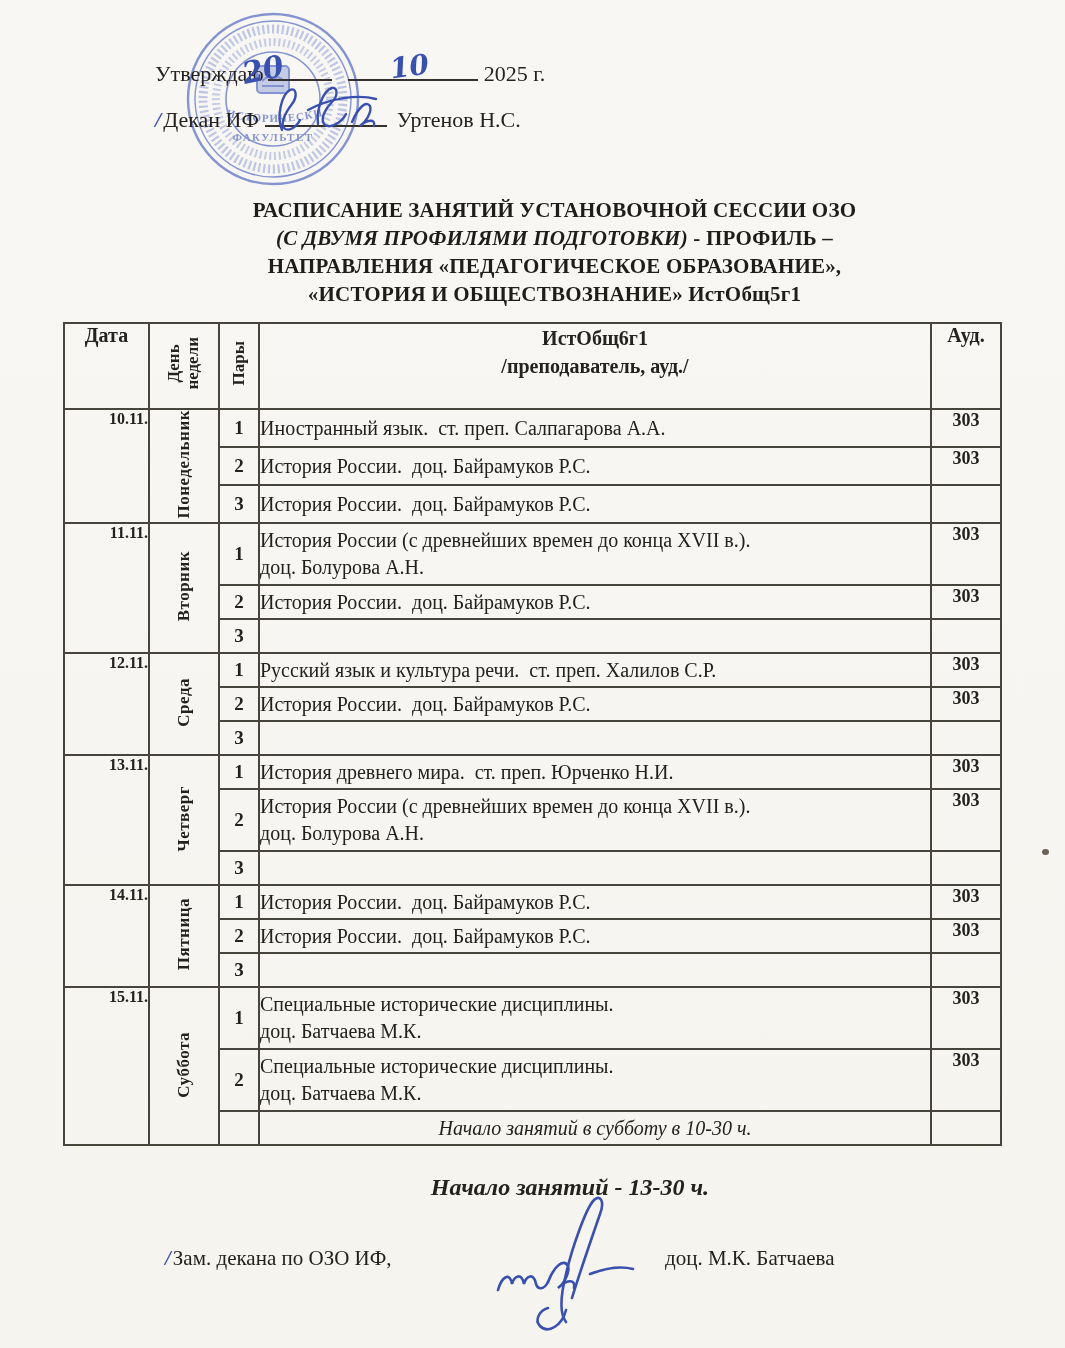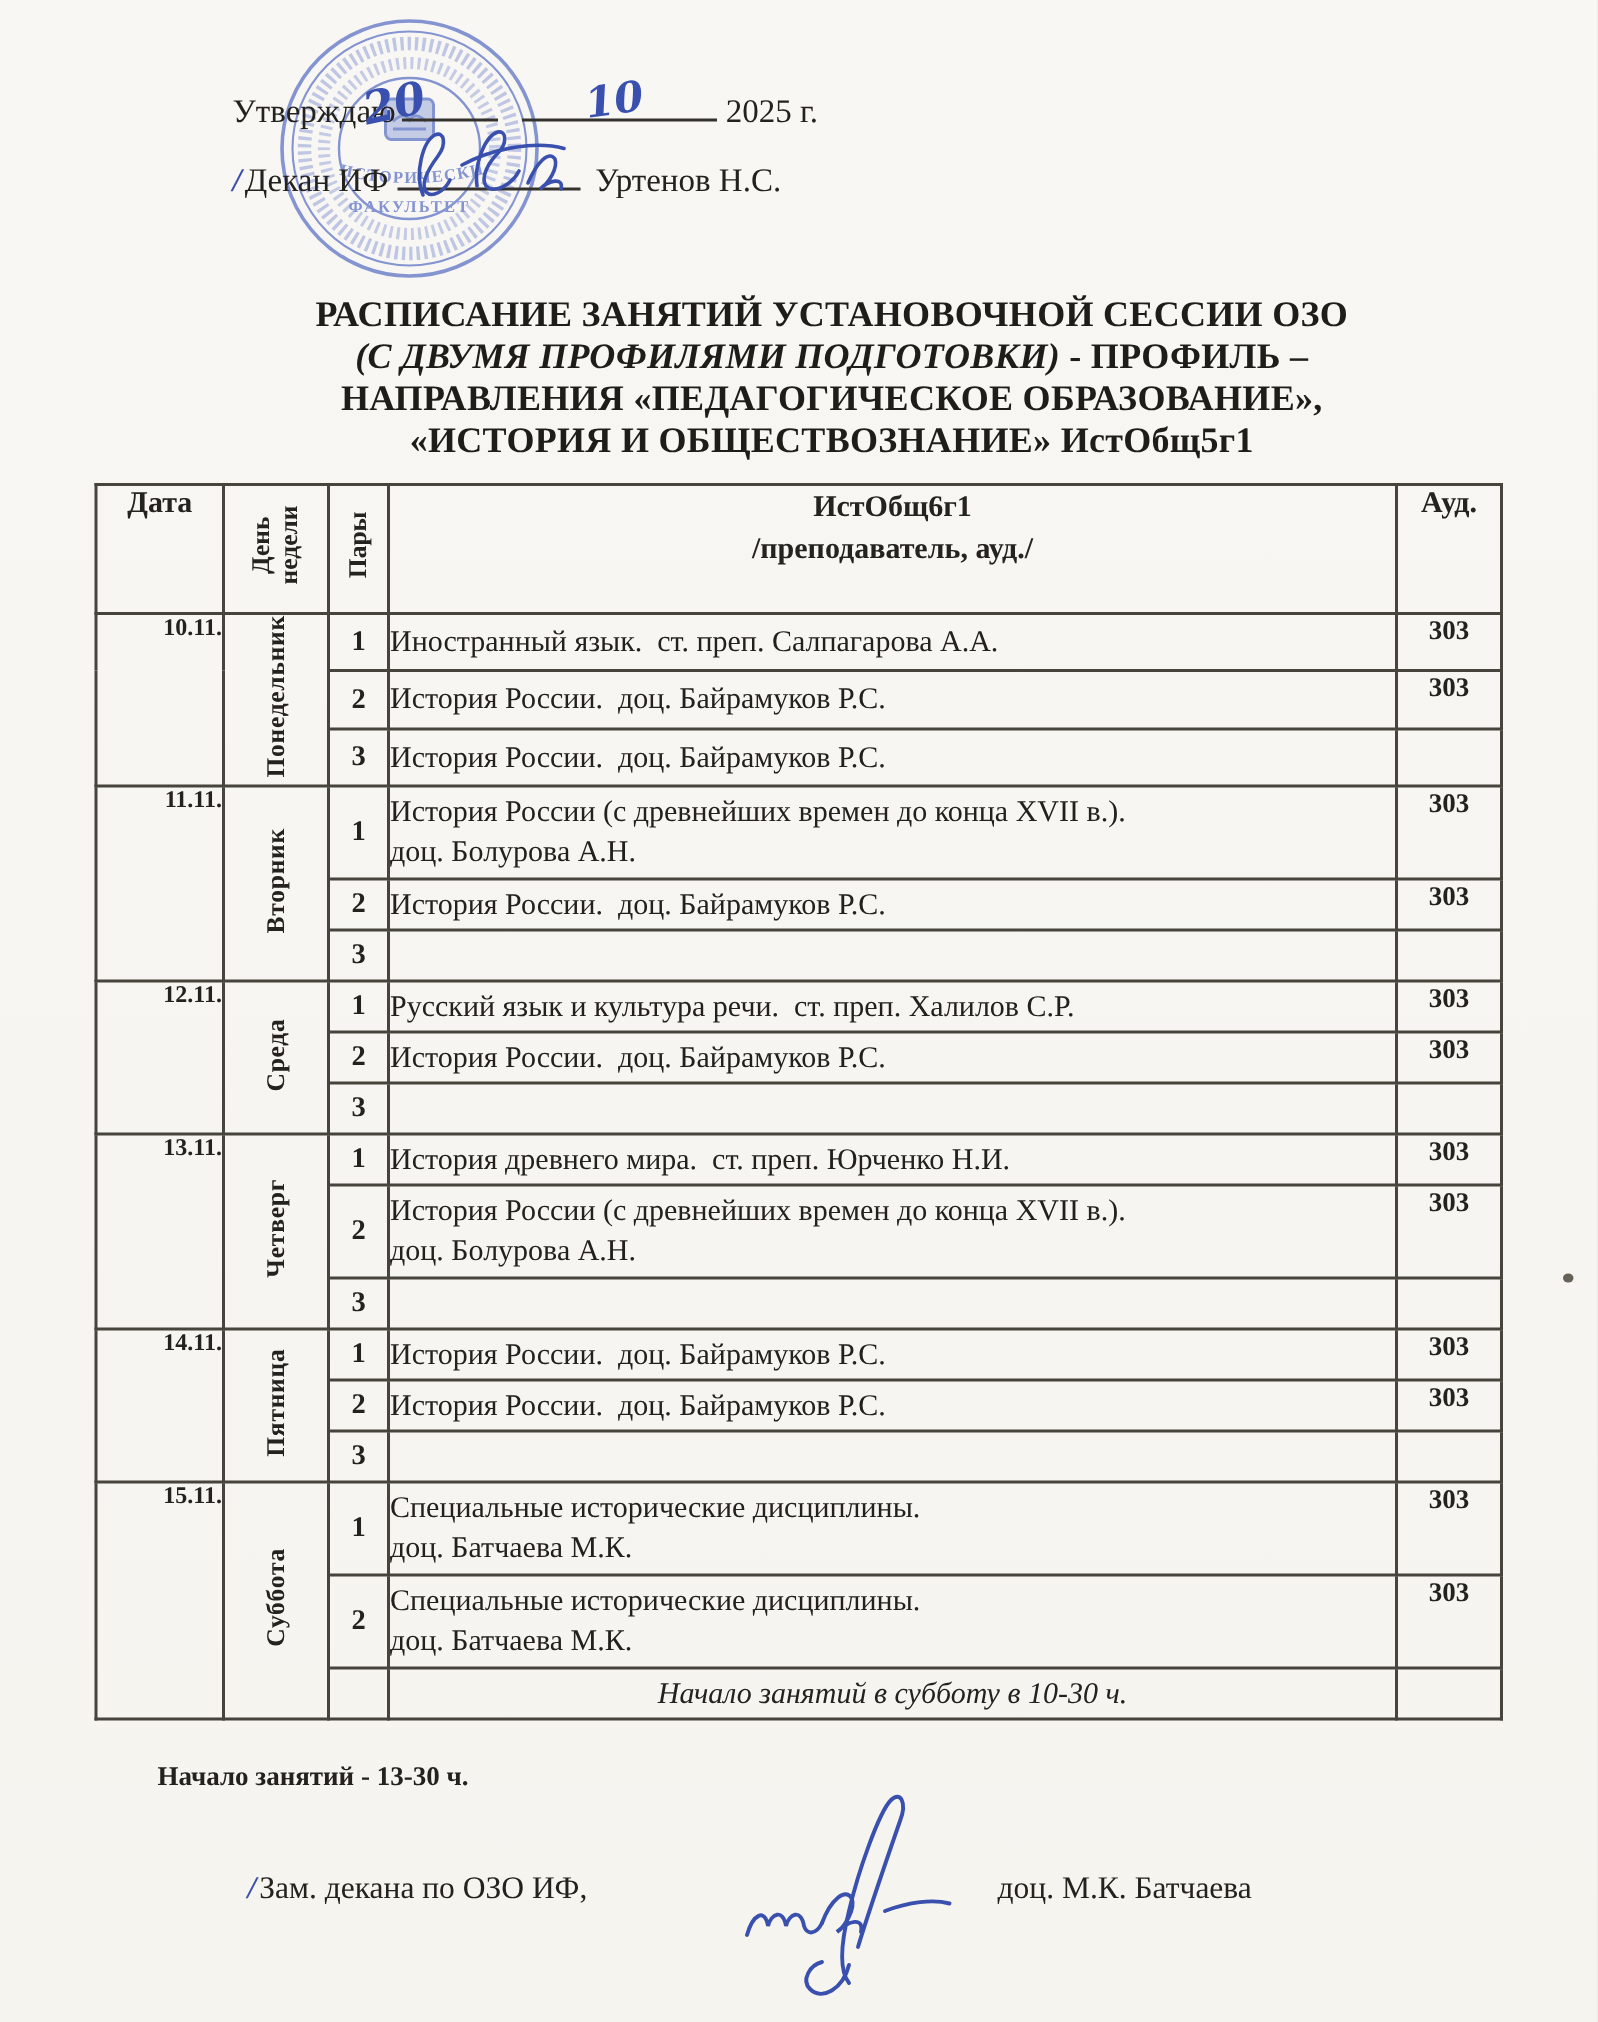--- a/index.html
+++ b/index.html
@@ -21,21 +21,21 @@
   .hand{position:absolute;color:#3a50ae;font-style:italic;font-weight:bold;z-index:4;font-family:"DejaVu Serif",serif;}
   .hand-day{left:242px;top:52px;font-size:30px;transform:rotate(-12deg);}
   .hand-month{left:390px;top:50px;font-size:28px;transform:rotate(-8deg);}
   .slash{color:#3a50ae;font-weight:bold;font-style:italic;margin-right:2px;}
   .sig{position:absolute;z-index:4;}
   .sig path{fill:none;stroke:#3a50ae;stroke-width:2.4;stroke-linecap:round;}
   .sig-dean{left:260px;top:76px;width:140px;height:76px;}
   .sig-footer{left:468px;top:1192px;width:210px;height:150px;}
   .sig-footer path{stroke-width:2.6;}
   
-  .doc-title{position:absolute;left:0;right:0;top:196px;text-align:center;font-weight:bold;font-size:24px;line-height:28px;letter-spacing:0.2px;color:#1f1d1a;z-index:2;padding-left:44px;}
+  .doc-title{position:absolute;left:0;right:0;top:196px;text-align:center;font-weight:bold;font-size:21px;line-height:28px;letter-spacing:0.2px;color:#1f1d1a;z-index:2;padding-left:44px;}
   .doc-title .it{font-style:italic;}
   
   table.sched{position:absolute;left:63px;top:322px;width:937px;border-collapse:collapse;table-layout:fixed;z-index:2;}
   table.sched th,table.sched td{border:2px solid #47433d;padding:0;overflow:hidden;}
   thead tr{height:86px;}
   th{font-weight:bold;vertical-align:top;font-size:20px;color:#25231f;}
   th.h-date{padding-top:8px;text-align:center;}
   th.h-group{padding-top:8px;text-align:center;line-height:28px;}
   th.h-room{padding-top:8px;text-align:center;}
   th.h-vert{vertical-align:middle;text-align:center;}
@@ -47,21 +47,21 @@
   td.c-pair{font-weight:bold;font-size:19px;text-align:center;vertical-align:middle;}
   td.c-details{font-size:20px;vertical-align:middle;padding:2px 8px 2px 11px;line-height:27px;color:#23211d;}
   td.c-details .teacher{}
   td.c-details .teacher.block{display:block;}
   td.c-room{font-weight:bold;font-size:18px;text-align:center;vertical-align:top;padding-top:3px;}
   td.c-note{font-weight:normal;font-style:italic;font-size:20px;text-align:center;vertical-align:middle;}
   tr.r-single{height:34px;}
   tr.r-wrap{height:62px;}
   tr.r-note{height:34px;}
   
-  .start-note{position:absolute;left:105px;width:930px;top:1174px;text-align:left;font-weight:bold;font-size:18px;z-index:2;}
+  .start-note{position:absolute;left:105px;width:930px;top:1174px;text-align:center;font-weight:bold;font-size:24px;z-index:2;font-style:italic;}
   .signer-role{position:absolute;left:165px;top:1246px;font-size:21px;white-space:nowrap;z-index:2;}
   .signer-name{position:absolute;left:665px;top:1246px;font-size:21px;white-space:nowrap;z-index:2;}
   .speck{position:absolute;left:1042px;top:849px;width:7px;height:6px;border-radius:50%;background:#4f463c;opacity:.85;z-index:5;}
 </style>
 </head>
 <body>
 
 <div class="page">
 
   <svg class="stamp" viewBox="0 0 178 178">

